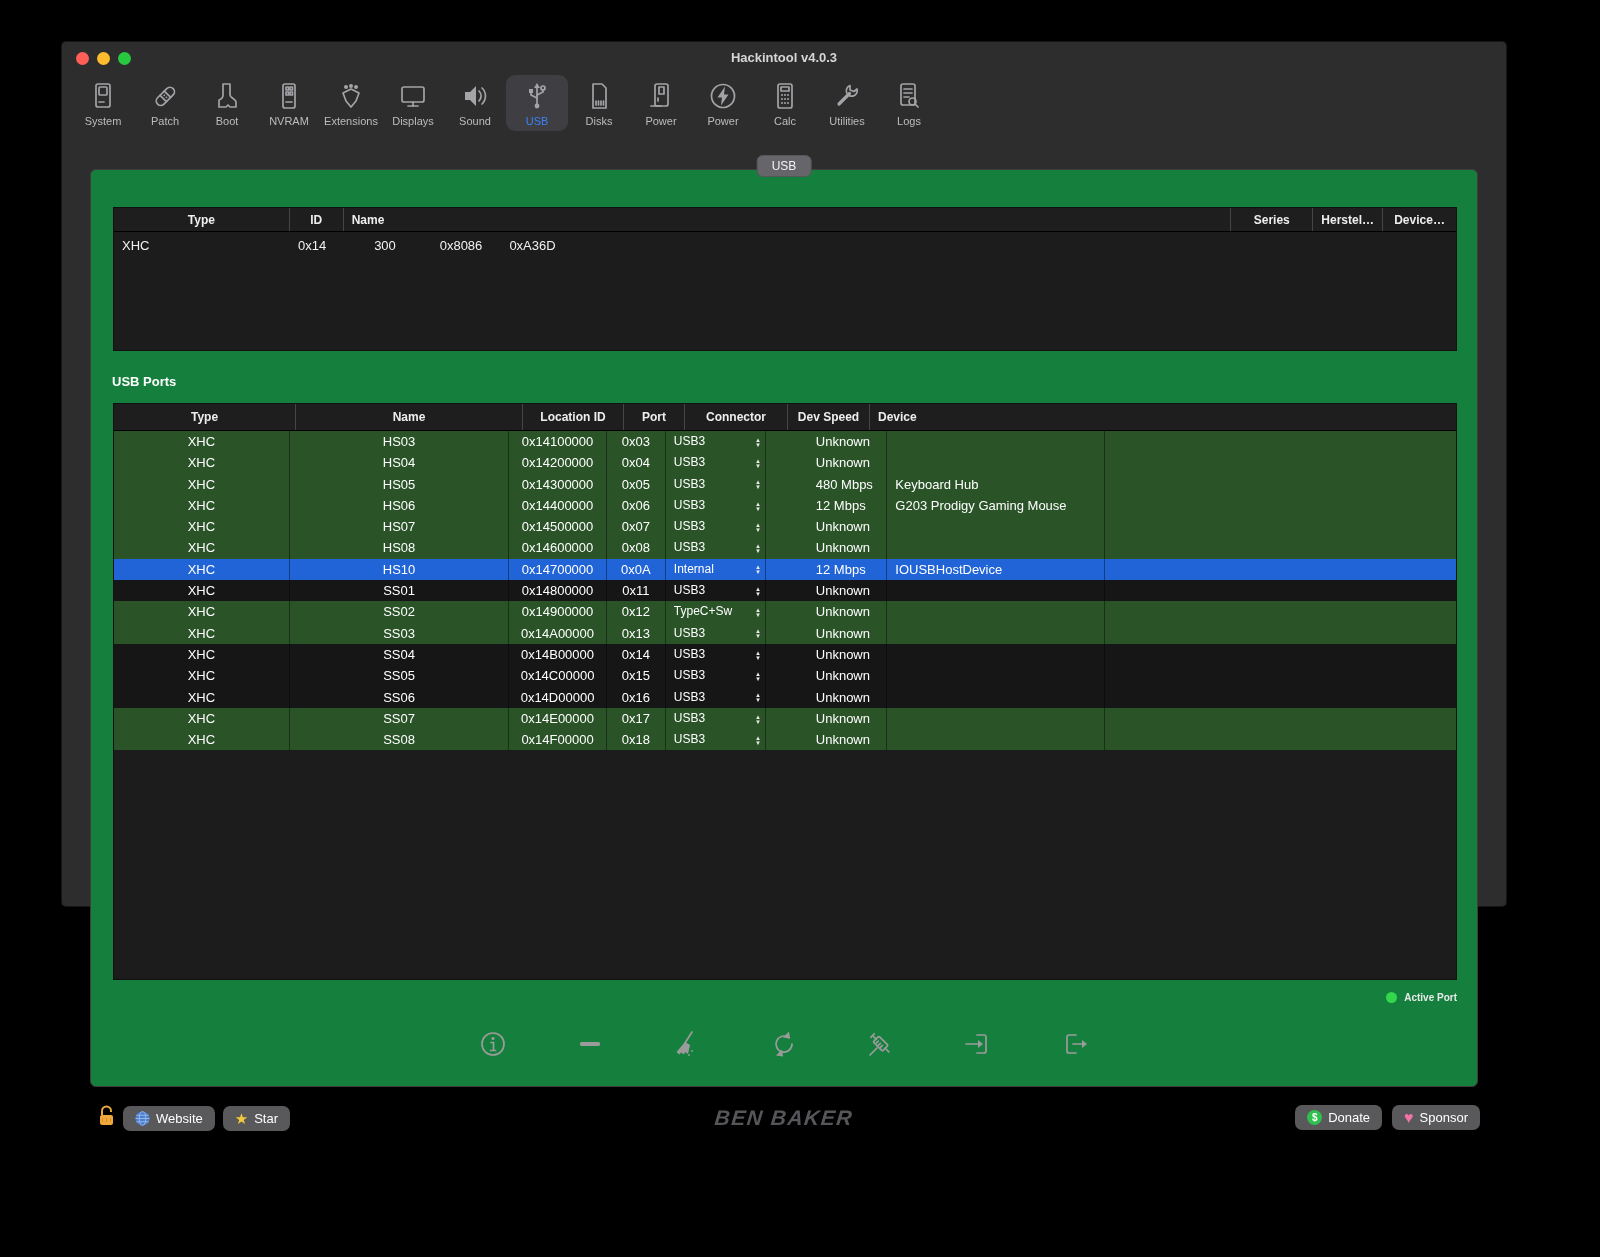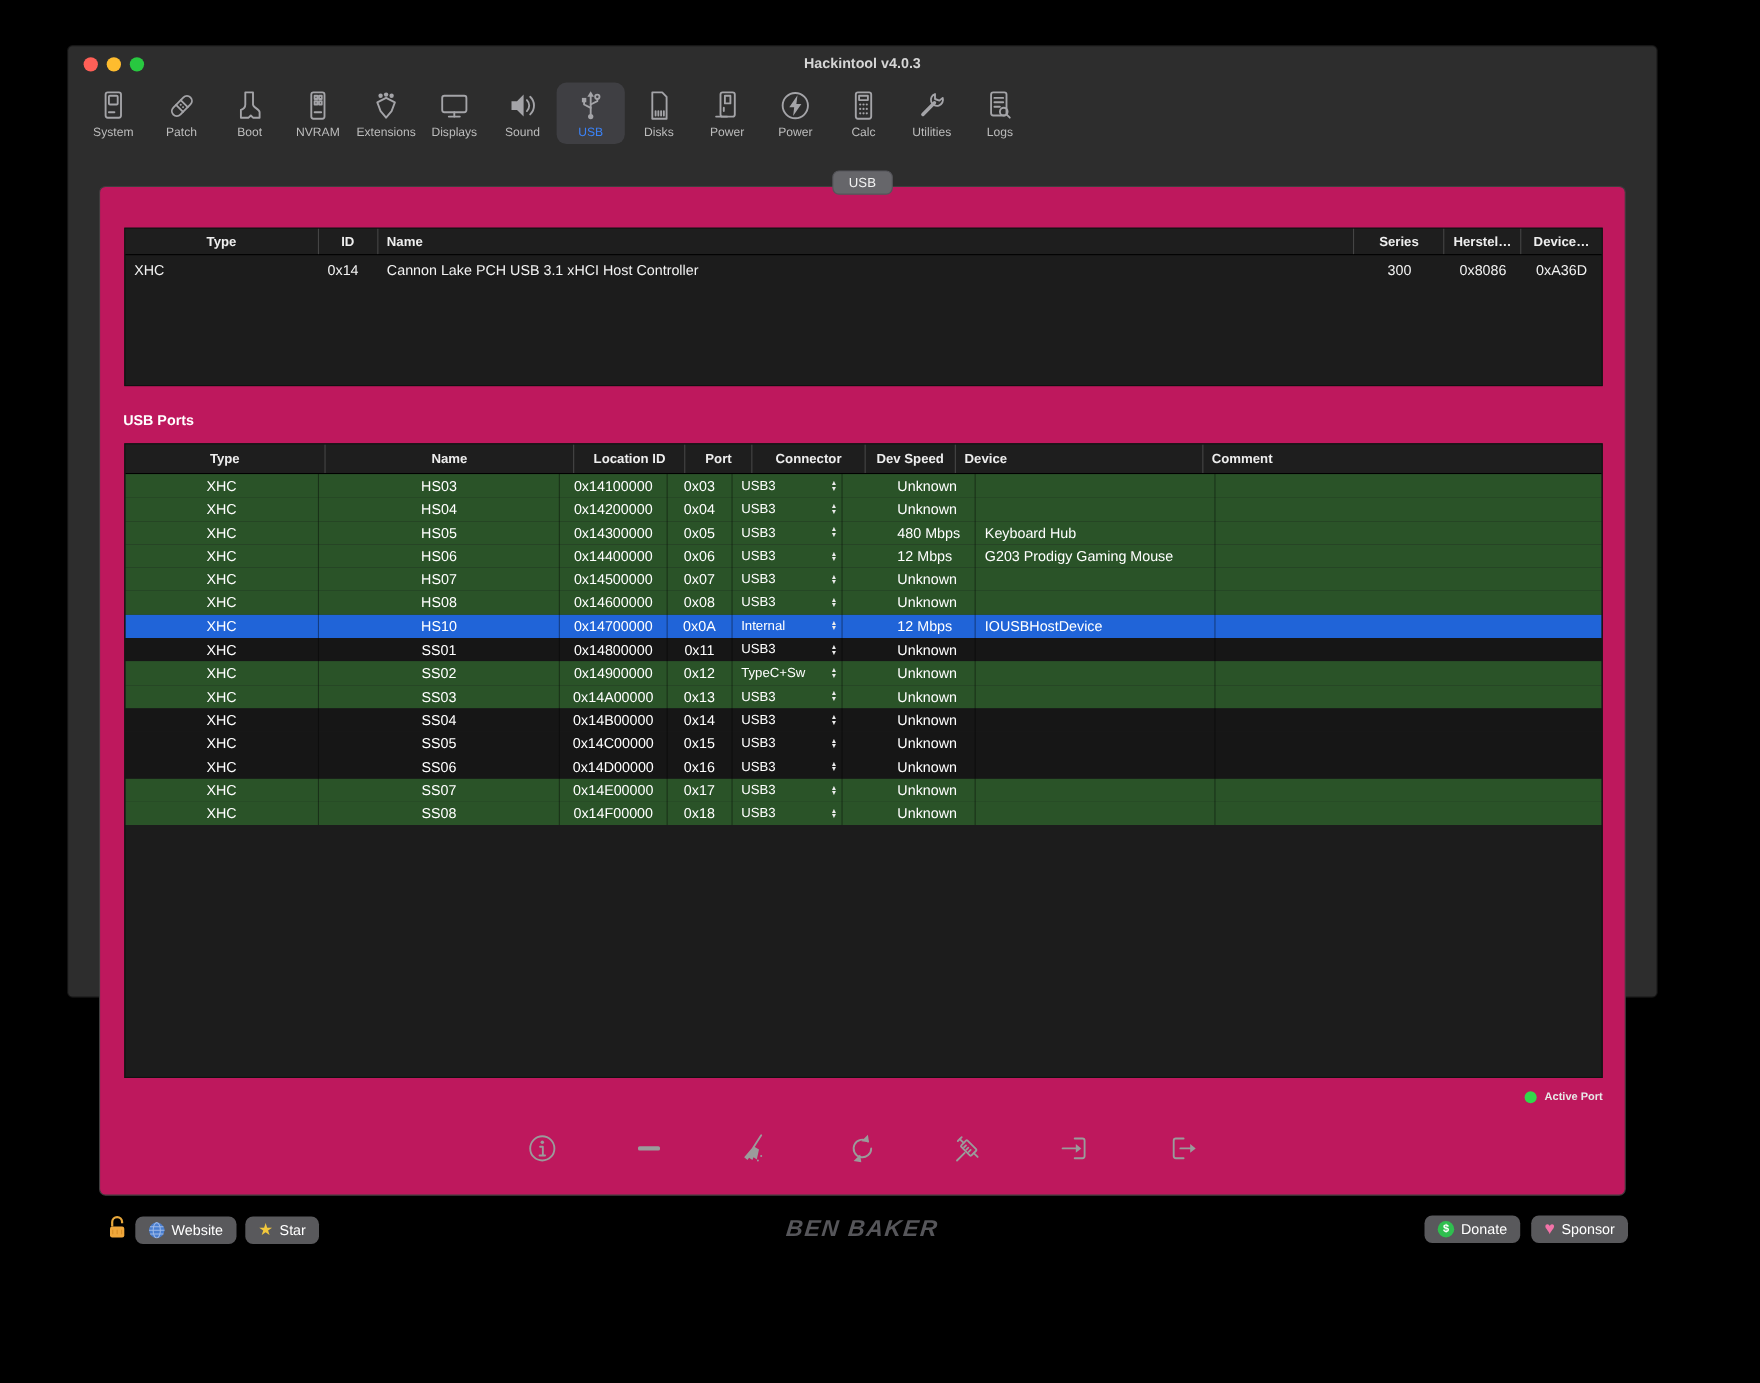--- a/index.html
+++ b/index.html
@@ -28,21 +28,21 @@
   .tb-item svg { stroke:#a4a4a8; fill:none; stroke-width:1.7; stroke-linecap:round; stroke-linejoin:round; }
   .tb-item svg .fill { fill:#a4a4a8; stroke:none; }
 
   
   .usb-pill { position:absolute; top:113px; left:50%; transform:translateX(-50%); z-index:3;
     background:#66666a; border:1px solid #55555a; border-radius:6px; padding:3px 14px;
     font-size:12px; color:#f2f2f2; }
 
   
   .panel { position:absolute; left:28px; top:127px; width:1388px; height:918px;
-    background:#be185d; border:1px solid #3e3e3e; border-radius:6px; }
+    background:#15803d; border:1px solid #3e3e3e; border-radius:6px; }
 
   
   .ctable { position:absolute; left:22px; top:37px; width:1344px; height:144px; background:#1c1c1c; border:1px solid #111; }
   .chead { display:flex; height:24px; background:#1e1e1e; border-bottom:1px solid #000; }
   .chead .hc { font-size:12px; font-weight:bold; color:#eee; line-height:24px; border-right:1px solid #454545; }
   .chead .hc:last-child { border-right:none; }
   .crow { display:flex; height:28px; }
   .crow .cc { font-size:13px; color:#f2f2f2; line-height:28px; white-space:nowrap; overflow:hidden; }
   .w-type{width:176px;} .w-id{width:54px;} .w-name{width:889px;} .w-series{width:82px;} .w-herstel{width:70px;} .w-devid{width:73px;}
   .ta-c{text-align:center;} .ta-l{text-align:left; padding-left:8px;}
@@ -282,39 +282,37 @@
           <div class="hc w-type ta-c">Type</div>
           <div class="hc w-id ta-c">ID</div>
           <div class="hc w-name ta-l">Name</div>
           <div class="hc w-series ta-c">Series</div>
           <div class="hc w-herstel ta-c">Herstel…</div>
           <div class="hc w-devid ta-c">Device…</div>
         </div>
         <div class="crow">
           <div class="cc w-type ta-l">XHC</div>
           <div class="cc w-id ta-l">0x14</div>
-          <div class="cc w-name ta-l">Cannon Lake PCH USB 3.1 xHCI Host Controller</div>
           <div class="cc w-series ta-c">300</div>
           <div class="cc w-herstel ta-c">0x8086</div>
           <div class="cc w-devid ta-c">0xA36D</div>
         </div>
       </div>
 
       <div class="section-title">USB Ports</div>
 
       <div class="ptable">
         <div class="phead">
           <div class="hc p-type" style="text-align:center">Type</div>
           <div class="hc p-name" style="text-align:center">Name</div>
           <div class="hc p-loc" style="text-align:center">Location ID</div>
           <div class="hc p-port" style="text-align:center">Port</div>
           <div class="hc" style="width:103px; text-align:center">Connector</div>
           <div class="hc" style="width:82px; text-align:center">Dev Speed</div>
           <div class="hc p-dev">Device</div>
-          <div class="hc p-comment">Comment</div>
         </div>
 
           <div class="prow active">
             <div class="pc p-type">XHC</div>
             <div class="pc p-name">HS03</div>
             <div class="pc p-loc">0x14100000</div>
             <div class="pc p-port">0x03</div>
             <div class="pc p-conn">
               <span>USB3</span>
               <span class="stepper">

